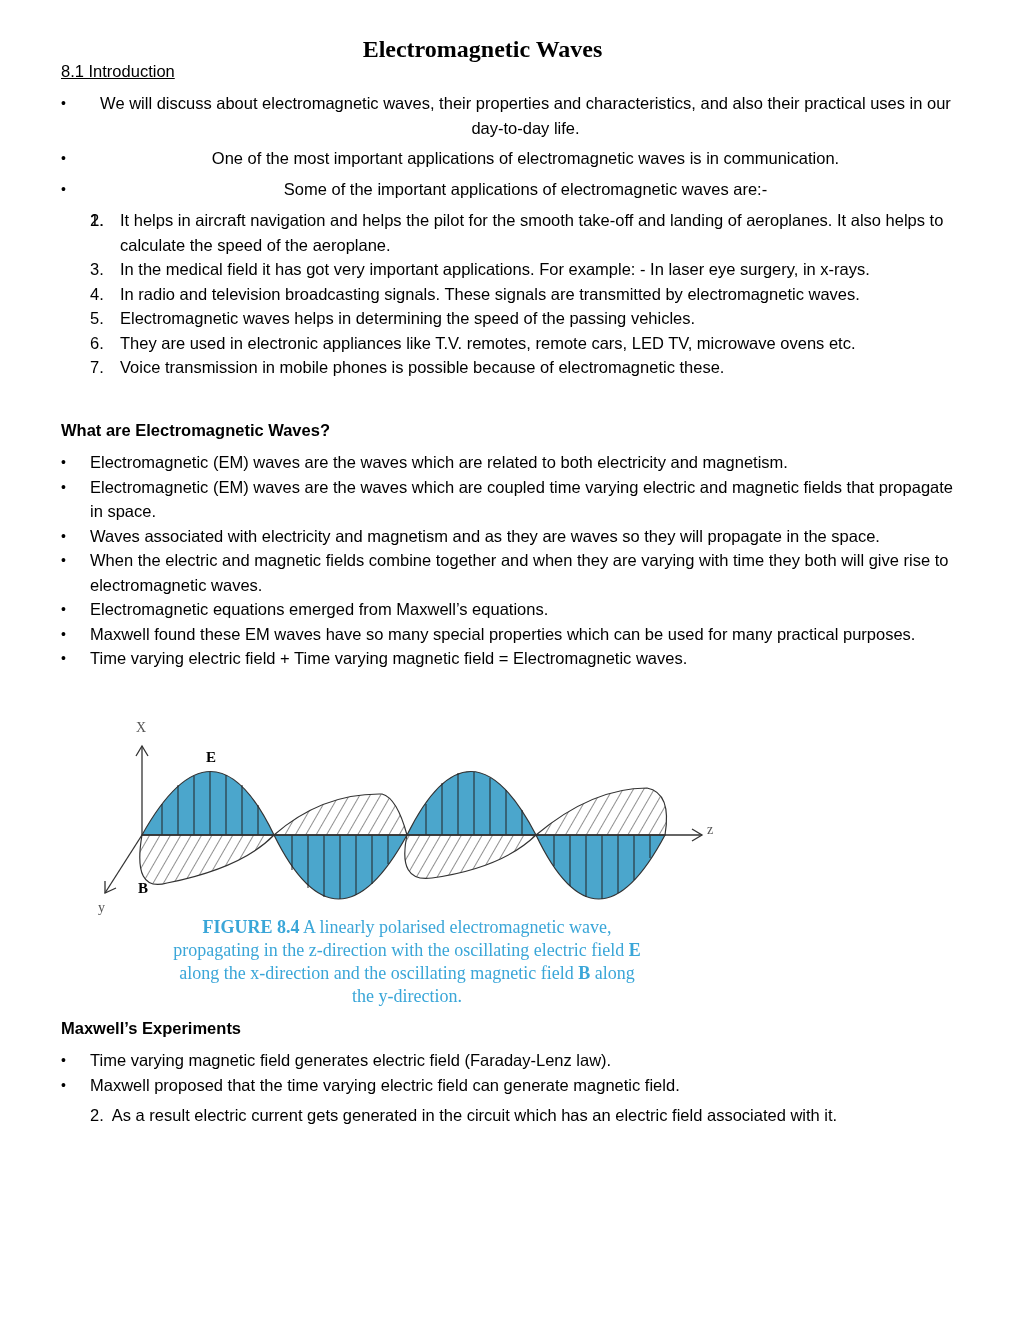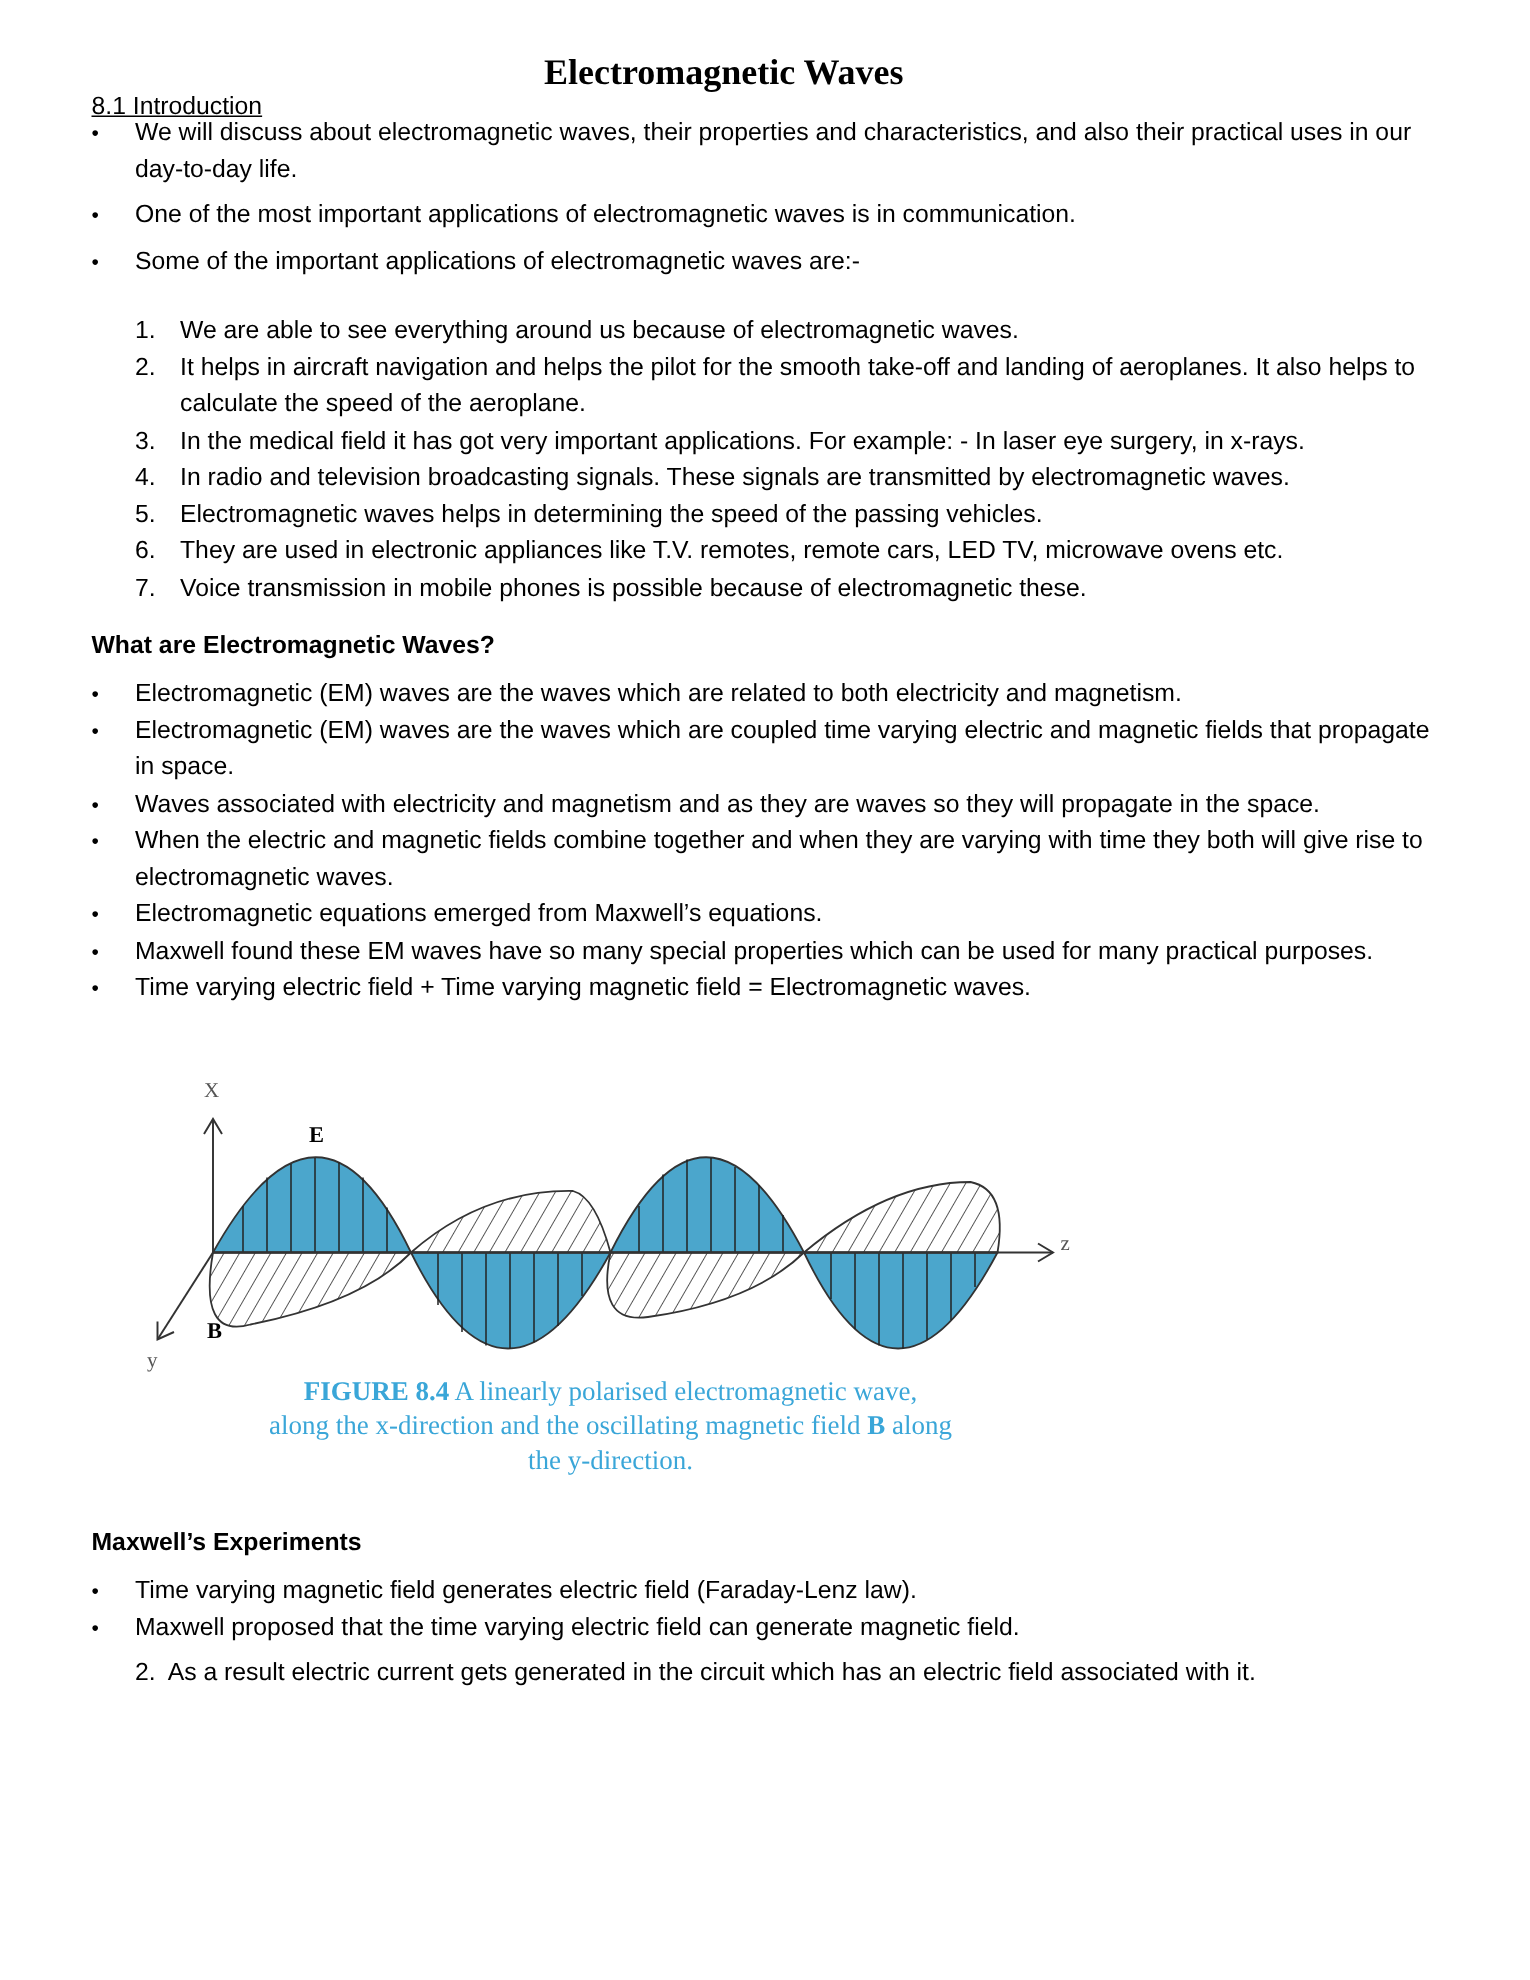--- a/index.html
+++ b/index.html
@@ -25,28 +25,28 @@
          font-family:"Liberation Serif", "DejaVu Serif", serif; color:#3aa6d8; font-size:18px; line-height:23px; }
   .caption b { font-weight:bold; }
 </style>
 </head>
 <body>
 
 <div class="page-title">Electromagnetic Waves</div>
 
 <div class="h-intro">8.1 Introduction</div>
 
-<ul class="bullets" style="top:76px;">
+<ul class="bullets" style="top:91px;text-align:center;">
   <li class="gap">We will discuss about electromagnetic waves, their properties and characteristics, and also their practical uses in our day-to-day life.</li>
   <li class="gap">One of the most important applications of electromagnetic waves is in communication.</li>
   <li>Some of the important applications of electromagnetic waves are:-</li>
 </ul>
 
 <ol class="numbered" style="top:208px;">
-  <li><span class="num">1.</span><span>We are able to see everything around us because of electromagnetic waves.</span></li>
+  <li><span class="num">1.</span></li>
   <li><span class="num">2.</span><span>It helps in aircraft navigation and helps the pilot for the smooth take-off and landing of aeroplanes. It also helps to calculate the speed of the aeroplane.</span></li>
   <li><span class="num">3.</span><span>In the medical field it has got very important applications. For example: - In laser eye surgery, in x-rays.</span></li>
   <li><span class="num">4.</span><span>In radio and television broadcasting signals. These signals are transmitted by electromagnetic waves.</span></li>
   <li><span class="num">5.</span><span>Electromagnetic waves helps in determining the speed of the passing vehicles.</span></li>
   <li><span class="num">6.</span><span>They are used in electronic appliances like T.V. remotes, remote cars, LED TV, microwave ovens etc.</span></li>
   <li><span class="num">7.</span><span>Voice transmission in mobile phones is possible because of electromagnetic these.</span></li>
 </ol>
 
 <div class="heading" style="top:421px;">What are Electromagnetic Waves?</div>
 
@@ -124,20 +124,21 @@
   </svg>
   <span style="position:absolute;left:44px;top:2px;font-family:'Liberation Serif',serif;font-size:14px;color:#555;">X</span>
   <span style="position:absolute;left:615px;top:104px;font-family:'Liberation Serif',serif;font-size:14px;color:#555;">z</span>
   <span style="position:absolute;left:6px;top:182px;font-family:'Liberation Serif',serif;font-size:14px;color:#555;">y</span>
   <span style="position:absolute;left:114px;top:31px;font-family:'Liberation Serif',serif;font-size:15px;font-weight:bold;">E</span>
   <span style="position:absolute;left:46px;top:162px;font-family:'Liberation Serif',serif;font-size:15px;font-weight:bold;">B</span>
 </div>
 
 <div class="caption">
   <div><b>FIGURE 8.4</b><span> A linearly polarised electromagnetic wave,</span></div>
+  <div><span>propagating in the z-direction with the oscillating electric field </span><b>E</b></div>
   <div><span>along the x-direction and the oscillating magnetic field </span><b>B</b><span> along</span></div>
   <div>the y-direction.</div>
 </div>
 
 <div class="heading" style="top:1019px;">Maxwell’s Experiments</div>
 
 <ul class="bullets" style="top:1048px;">
   <li>Time varying magnetic field generates electric field (Faraday-Lenz law).</li>
   <li>Maxwell proposed that the time varying electric field can generate magnetic field.</li>
 </ul>

